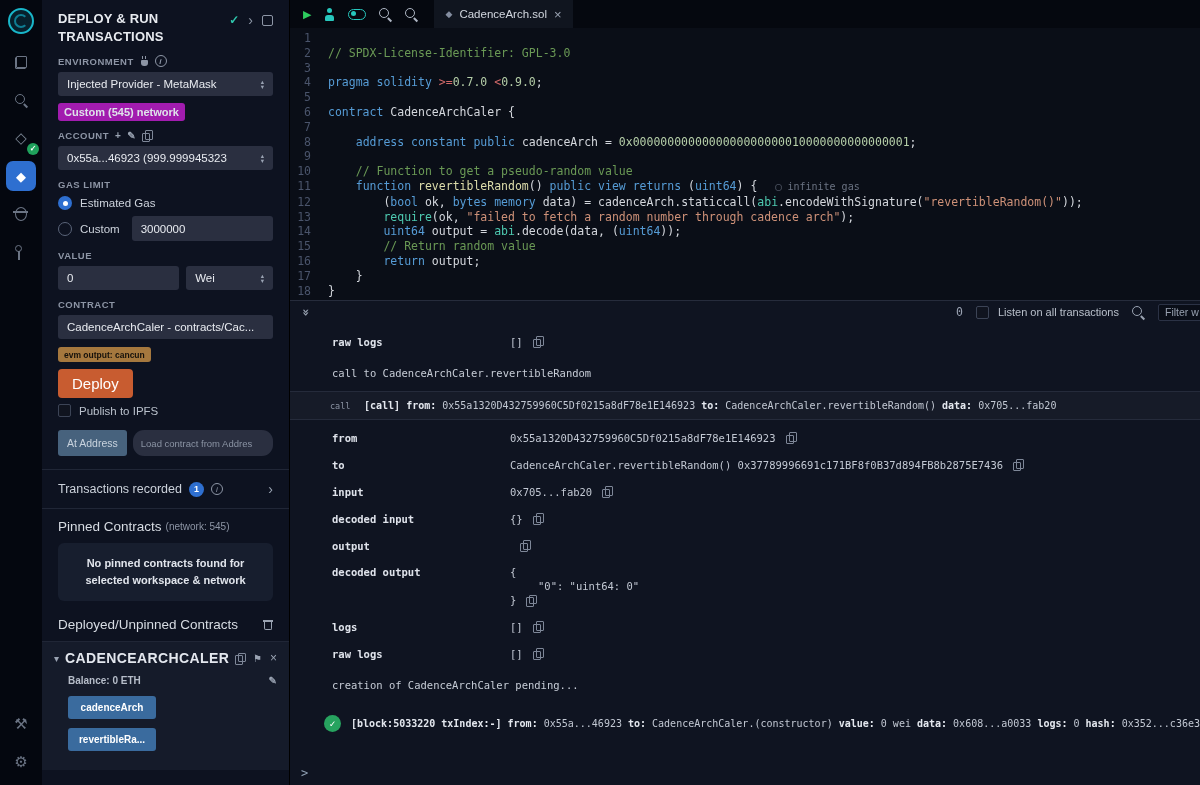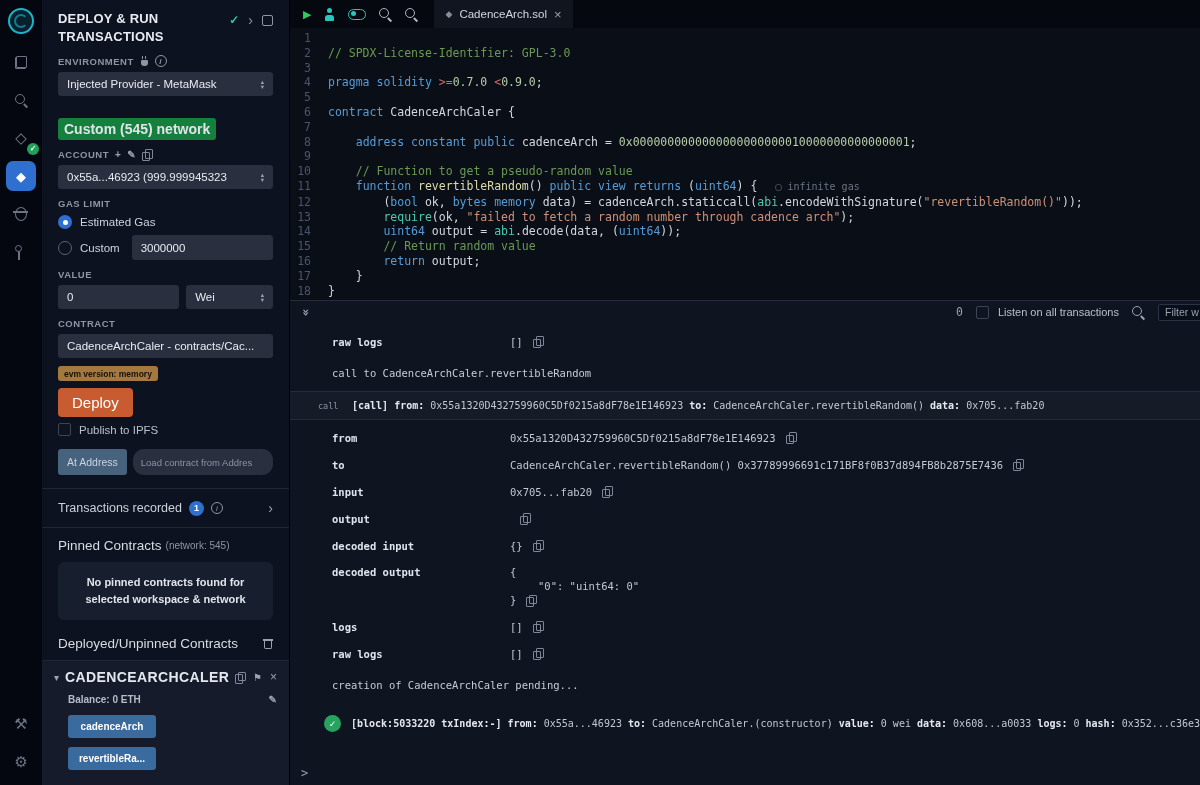--- a/index.html
+++ b/index.html
@@ -55,22 +55,22 @@
   .ic-plug::before{content:"";position:absolute;left:1px;bottom:0;width:7px;height:6px;
           background:currentColor;border-radius:1px 1px 3px 3px;}
   .ic-plug::after{content:"";position:absolute;left:2px;top:0;width:1.5px;height:3px;
           background:currentColor;box-shadow:3px 0 0 currentColor;}
   .circle-i{width:12px;height:12px;border-radius:50%;border:1px solid #8d96a6;color:#8d96a6;
           font-size:8px;display:flex;align-items:center;justify-content:center;font-style:italic;flex-shrink:0;}
   .control{background:#2a2f40;border-radius:3px;height:24px;display:flex;align-items:center;
           padding:0 9px;font-size:11.5px;color:#e8ebf0;cursor:pointer;}
   .control .txt{white-space:nowrap;overflow:hidden;flex:1;}
   .stepper{display:flex;flex-direction:column;font-size:6.5px;line-height:5px;color:#99a2b2;margin-left:6px;}
-  .net-badge{display:inline-block;background:#15803d;color:#dfe3ea;font-size:14px;font-weight:700;
-          padding:3px 6px;border-radius:3px;margin-top:22px;}
+  .net-badge{display:inline-block;background:#a21caf;color:#dfe3ea;font-size:11px;font-weight:700;
+          padding:3px 6px;border-radius:3px;margin-top:7px;}
   .mini-ic{color:#9aa3b2;font-size:10px;line-height:1;cursor:pointer;}
   .ic-copy{position:relative;width:10px;height:11px;display:inline-block;color:#7e8798;cursor:pointer;flex-shrink:0;}
   .ic-copy::before{content:"";position:absolute;left:0;top:2.5px;width:6px;height:7.5px;
           border:1px solid currentColor;border-radius:1px;}
   .ic-copy::after{content:"";position:absolute;left:3px;top:0;width:6px;height:7.5px;
           border:1px solid currentColor;border-radius:1px;}
   .radio-row{display:flex;align-items:center;gap:8px;font-size:11.5px;color:#cdd3dc;margin:6px 0;}
   .radio{width:14px;height:14px;border-radius:50%;border:1px solid #5a6479;flex-shrink:0;}
   .radio.sel{border:none;background:#2e6fd0;position:relative;}
   .radio.sel::after{content:"";position:absolute;left:4.5px;top:4.5px;width:5px;height:5px;
@@ -162,21 +162,21 @@
   .filter-input::placeholder{color:#97a0af;}
   .trows{padding:5px 0 0 42px;}
   .trow-kv{min-height:27px;display:flex;align-items:center;white-space:nowrap;}
   .tlabel{width:178px;flex-shrink:0;font-weight:700;color:#dfe3eb;}
   .tvalue{color:#c2c8d3;}
   .trows .ic-copy{margin-left:10px;}
   .trow-text{margin:12px 0;color:#c6ccd6;}
   .trow-call{margin:9px 0 4px -42px;padding:8px 14px 8px 28px;background:#161b28;
           border-top:1px solid #252b3b;border-bottom:1px solid #252b3b;display:flex;
           align-items:baseline;white-space:nowrap;overflow:hidden;cursor:pointer;font-size:10px;}
-  .ttag{font-size:8.5px;color:#8a93a3;width:34px;flex-shrink:0;}
+  .ttag{font-size:8.5px;color:#8a93a3;width:34px;flex-shrink:0;margin-left:12px;}
   .tparts{white-space:pre;}
   .pb{font-weight:700;color:#e3e7ee;} .pn{color:#c2c8d3;}
   .trow-kvblock{display:flex;padding:6px 0;line-height:14px;align-items:flex-start;}
   .vline{color:#c2c8d3;display:flex;align-items:center;}
   .vline.ind{padding-left:28px;}
   .trow-block{margin-top:24px;display:flex;align-items:center;margin-left:-8px;white-space:nowrap;
           overflow:hidden;cursor:pointer;font-size:10px;}
   .check-circle{width:17px;height:17px;border-radius:50%;background:#27a35f;color:#fff;font-size:10px;
           display:flex;align-items:center;justify-content:center;margin-right:10px;flex-shrink:0;}
   .prompt{position:absolute;left:11px;bottom:5px;color:#8fa0b3;font-size:12px;}
@@ -278,21 +278,21 @@
           </span>
       </div>
     </div>
 
     <div class="flabel">
         <span>CONTRACT</span>
       </div>
     <div class="control">
       <span class="txt">CadenceArchCaler - contracts/Cac...</span>
     </div>
-    <span class="evm-badge">evm version: memory</span>
+    <span class="evm-badge">evm output: cancun</span>
     <button class="deploy-btn">Deploy</button>
     <div class="ipfs-row">
       <span class="cb"></span>
       <span>Publish to IPFS</span>
     </div>
     <div class="ataddr-row">
       <button class="ataddr-btn">At Address</button>
       <input class="ataddr-input" placeholder="Load contract from Addres" style="">
     </div>
 
@@ -455,27 +455,27 @@
             <span class="tlabel">to</span>
             <span class="tvalue">CadenceArchCaler.revertibleRandom() 0x37789996691c171BF8f0B37d894FB8b2875E7436</span>
             <span class="ic-copy"></span>
           </div>
           <div class="trow trow-kv">
             <span class="tlabel">input</span>
             <span class="tvalue">0x705...fab20</span>
             <span class="ic-copy"></span>
           </div>
           <div class="trow trow-kv">
+            <span class="tlabel">decoded input</span>
+            <span class="tvalue">{}</span>
+            <span class="ic-copy"></span>
+          </div>
+          <div class="trow trow-kv">
             <span class="tlabel">output</span>
             <span class="tvalue"></span>
-            <span class="ic-copy"></span>
-          </div>
-          <div class="trow trow-kv">
-            <span class="tlabel">decoded input</span>
-            <span class="tvalue">{}</span>
             <span class="ic-copy"></span>
           </div>
           <div class="trow trow-kvblock">
             <span class="tlabel">decoded output</span>
             <span class="tvalue">
               <div class="vline">{</div>
               <div class="vline ind">"0": "uint64: 0"</div>
               <div class="vline">}<span class="ic-copy"></span></div>
             </span>
           </div>

